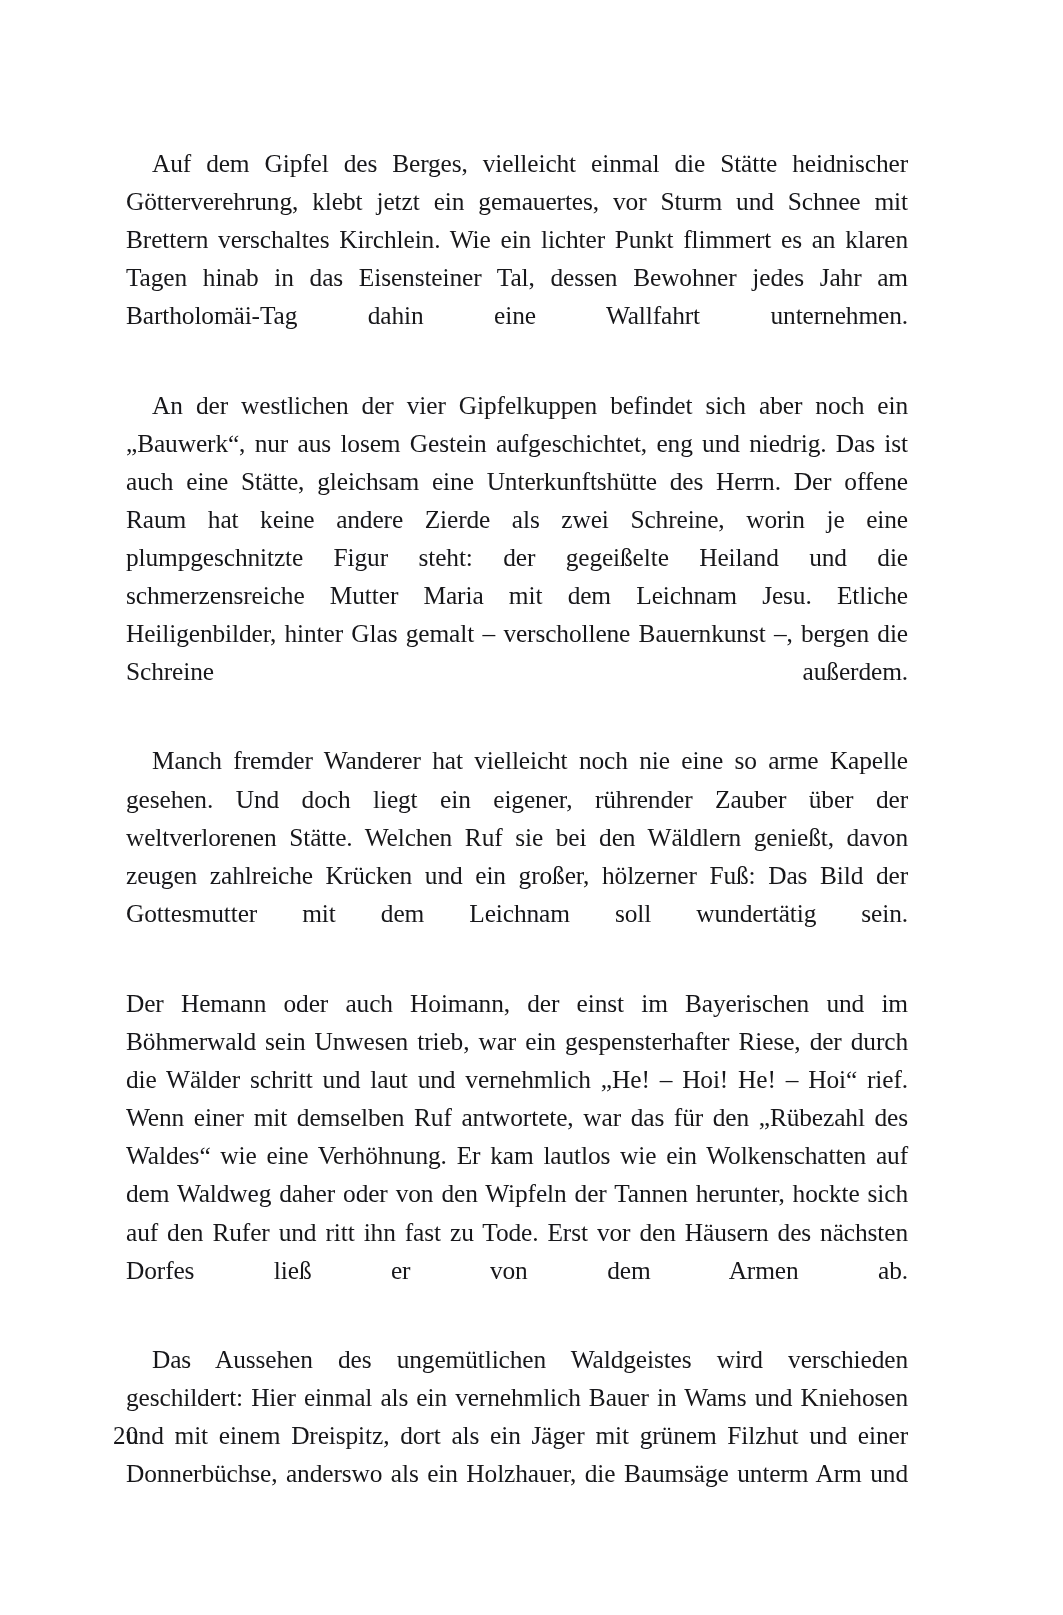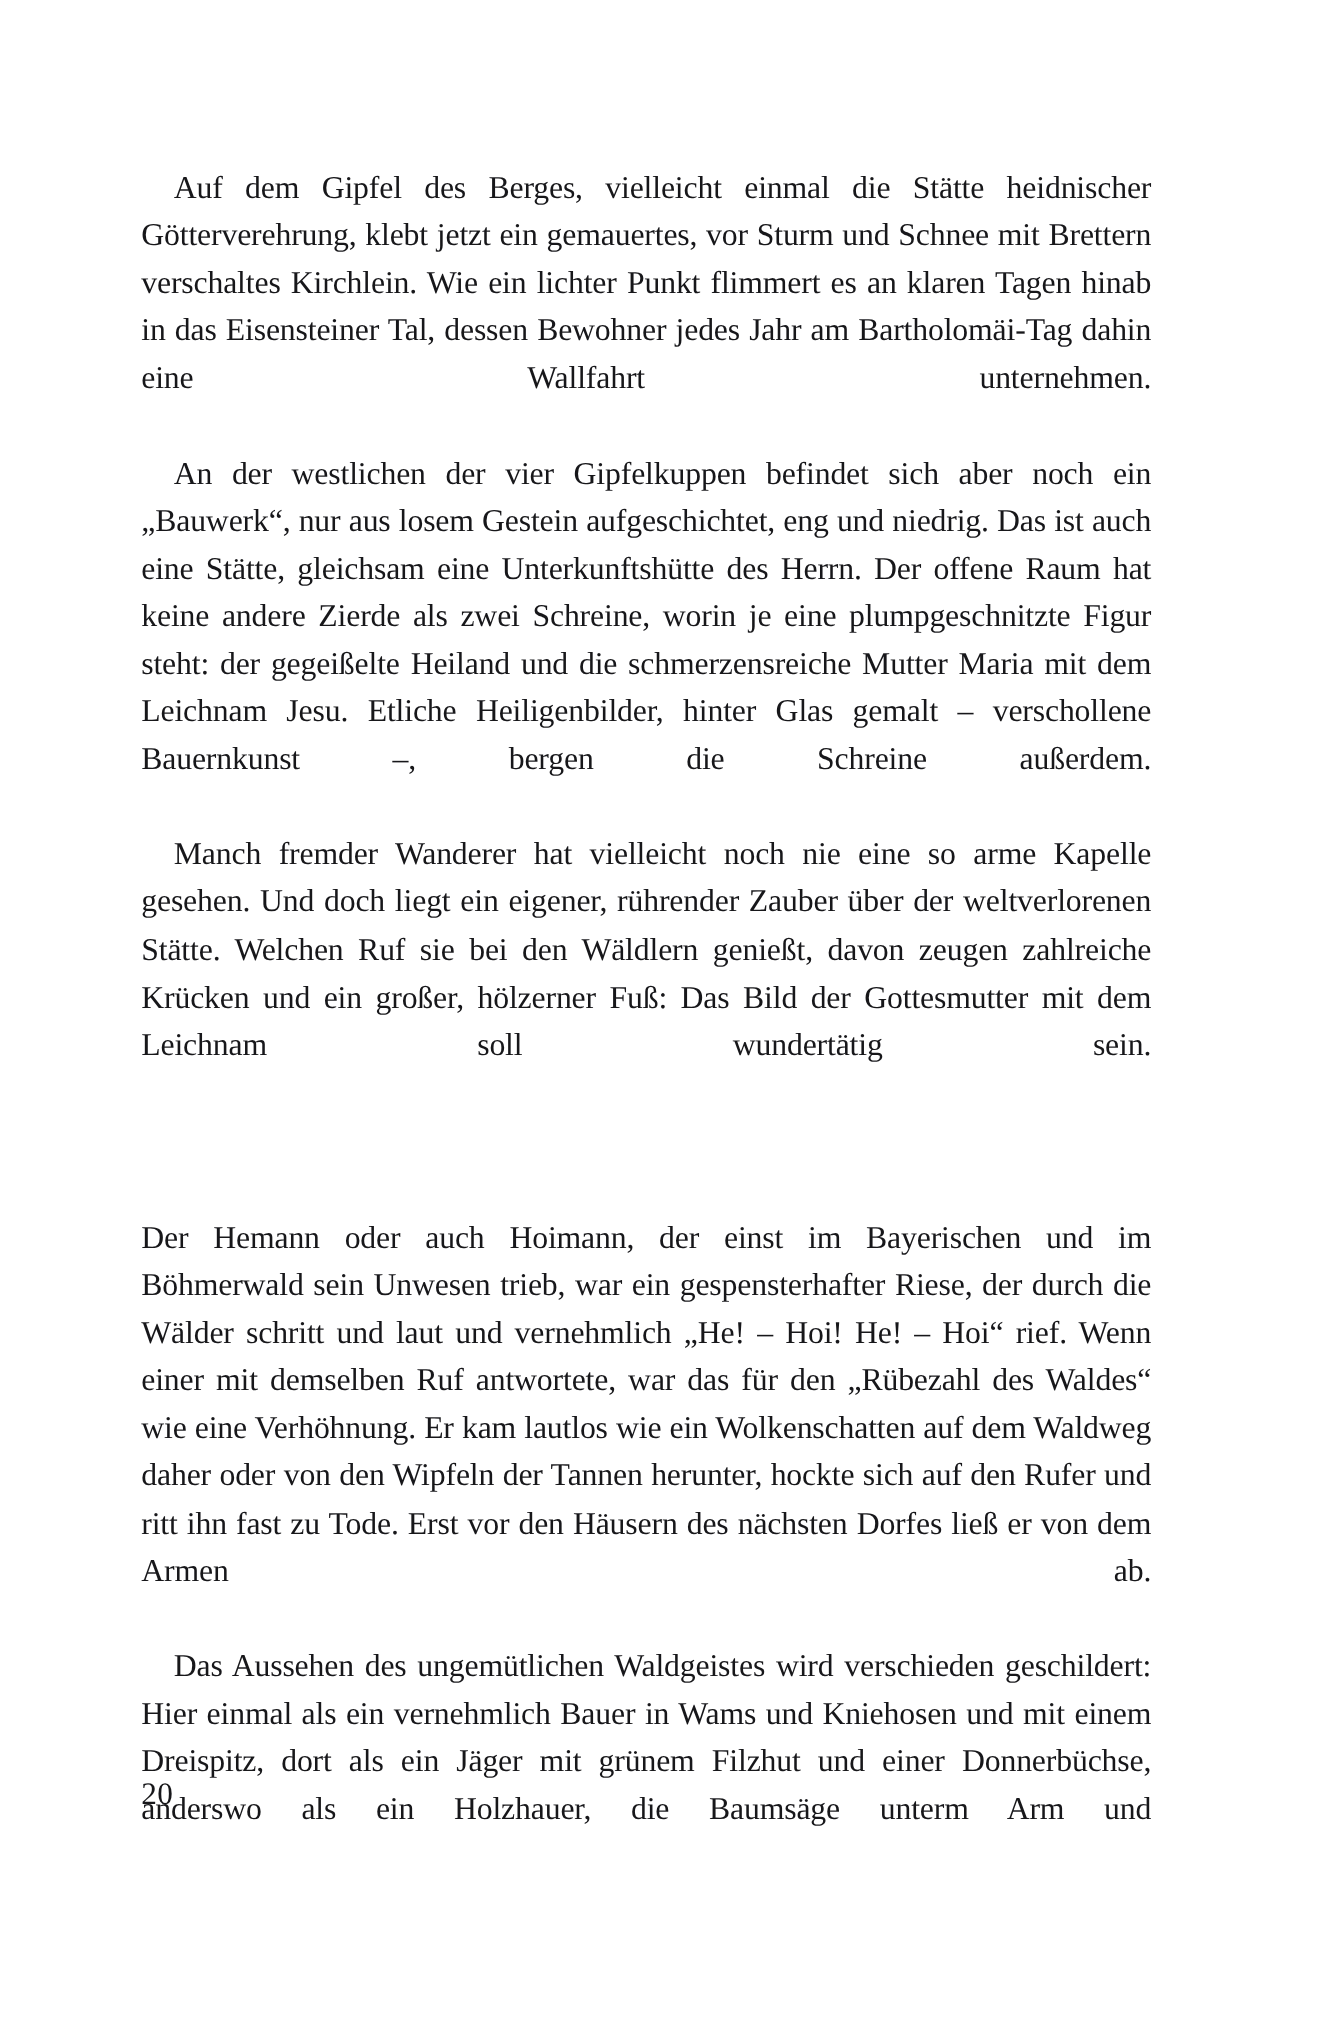--- a/index.html
+++ b/index.html
@@ -25,21 +25,21 @@
   }
 
   .text-column {
     position: absolute;
     left: 113px;
     top: 131px;
     width: 808px;
   }
 
   p.body-para {
-    margin: 0;
+    margin: 13px;
     padding: 0;
     font-size: 25.4px;
     line-height: 38.1px;
     text-align: justify;
     text-justify: inter-word;
     letter-spacing: -0.12px;
     word-spacing: 0.1px;
     hyphens: none;
     -webkit-hyphens: none;
     text-indent: 0;

